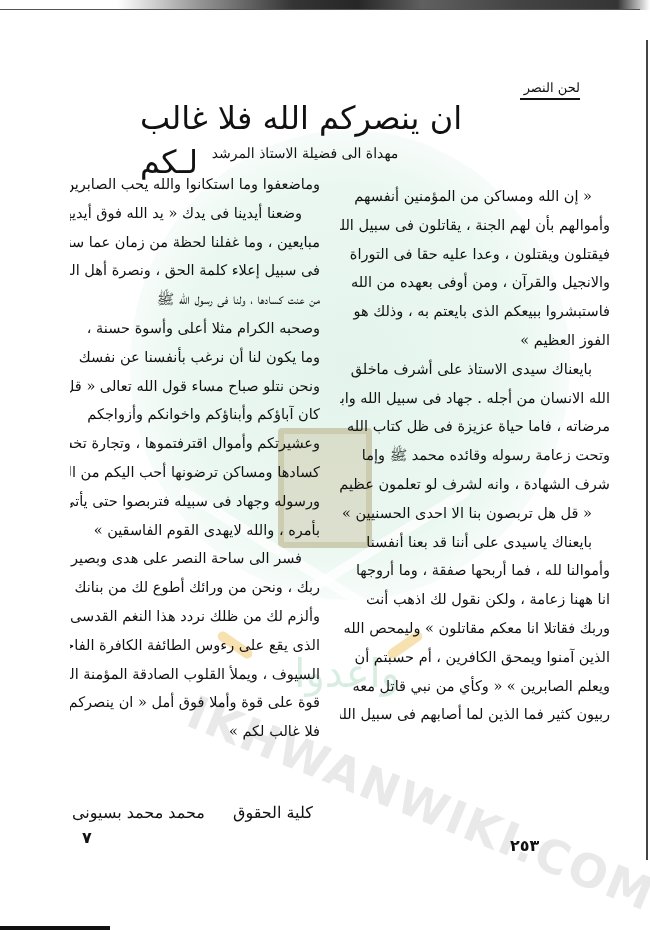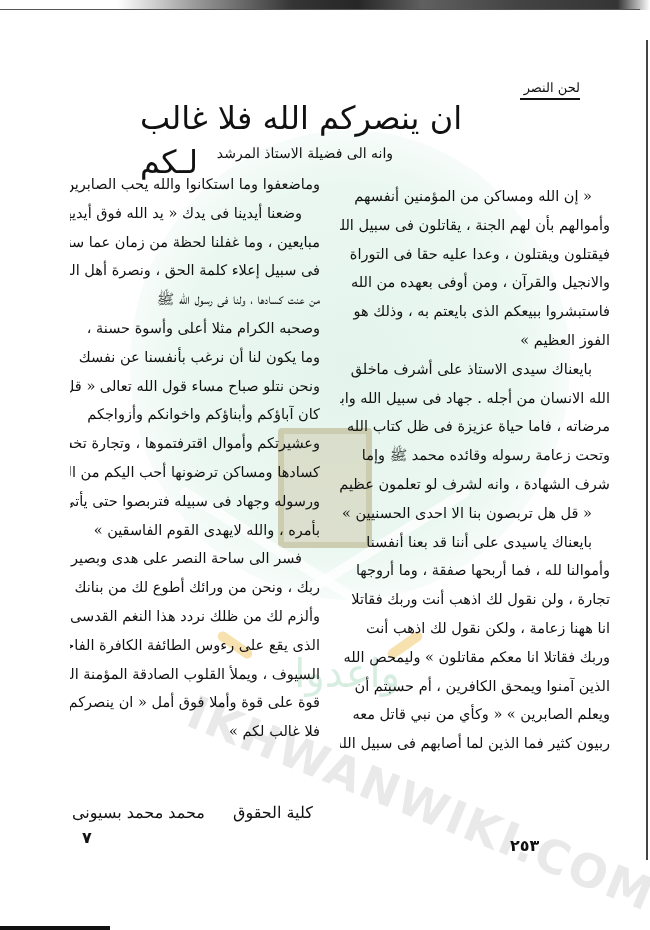--- a/index.html
+++ b/index.html
@@ -191,38 +191,37 @@
   <div class="wm-hilt-1"></div>
   <div class="wm-hilt-2"></div>
   <div class="wm-arabic">واعدوا</div>
   <div class="wm-site">IKHWANWIKI.COM</div>
 </div>
 
 <div class="section-tag">لحن النصر</div>
 
 <h1 class="title">ان ينصركم الله فلا غالب لـكم</h1>
 
-<div class="subtitle">وانه الى فضيلة الاستاذ المرشد</div>
+<div class="subtitle">مهداة الى فضيلة الاستاذ المرشد</div>
 
 <div class="column col-right">
   <span class="line indent">« إن الله ومساكن من المؤمنين أنفسهم</span>
   <span class="line">وأموالهم بأن لهم الجنة ، يقاتلون فى سبيل الله</span>
   <span class="line">فيقتلون ويقتلون ، وعدا عليه حقا فى التوراة</span>
   <span class="line">والانجيل والقرآن ، ومن أوفى بعهده من الله</span>
   <span class="line">فاستبشروا ببيعكم الذى بايعتم به ، وذلك هو</span>
   <span class="line">الفوز العظيم »</span>
   <span class="line indent">بايعناك سيدى الاستاذ على أشرف ماخلق</span>
   <span class="line">الله الانسان من أجله . جهاد فى سبيل الله وابتغاء</span>
   <span class="line">مرضاته ، فاما حياة عزيزة فى ظل كتاب الله</span>
   <span class="line">وتحت زعامة رسوله وقائده محمد ﷺ وإما</span>
   <span class="line">شرف الشهادة ، وانه لشرف لو تعلمون عظيم ،</span>
   <span class="line indent">« قل هل تربصون بنا الا احدى الحسنيين »</span>
   <span class="line indent">بايعناك ياسيدى على أننا قد بعنا أنفسنا</span>
   <span class="line">وأموالنا لله ، فما أربحها صفقة ، وما أروجها</span>
-  <span class="line">تجارة ، ولن نقول لك اذهب أنت وربك فقاتلا</span>
   <span class="line">انا ههنا زعامة ، ولكن نقول لك اذهب أنت</span>
   <span class="line">وربك فقاتلا انا معكم مقاتلون » وليمحص الله</span>
   <span class="line">الذين آمنوا ويمحق الكافرين ، أم حسبتم أن</span>
   <span class="line">ويعلم الصابرين » « وكأي من نبي قاتل معه</span>
   <span class="line">ربيون كثير فما الذين لما أصابهم فى سبيل الله</span>
 </div>
 
 <div class="column col-left">
   <span class="line">وماضعفوا وما استكانوا والله يحب الصابرين »</span>
   <span class="line indent">وضعنا أيدينا فى يدك « يد الله فوق أيديهم »</span>

